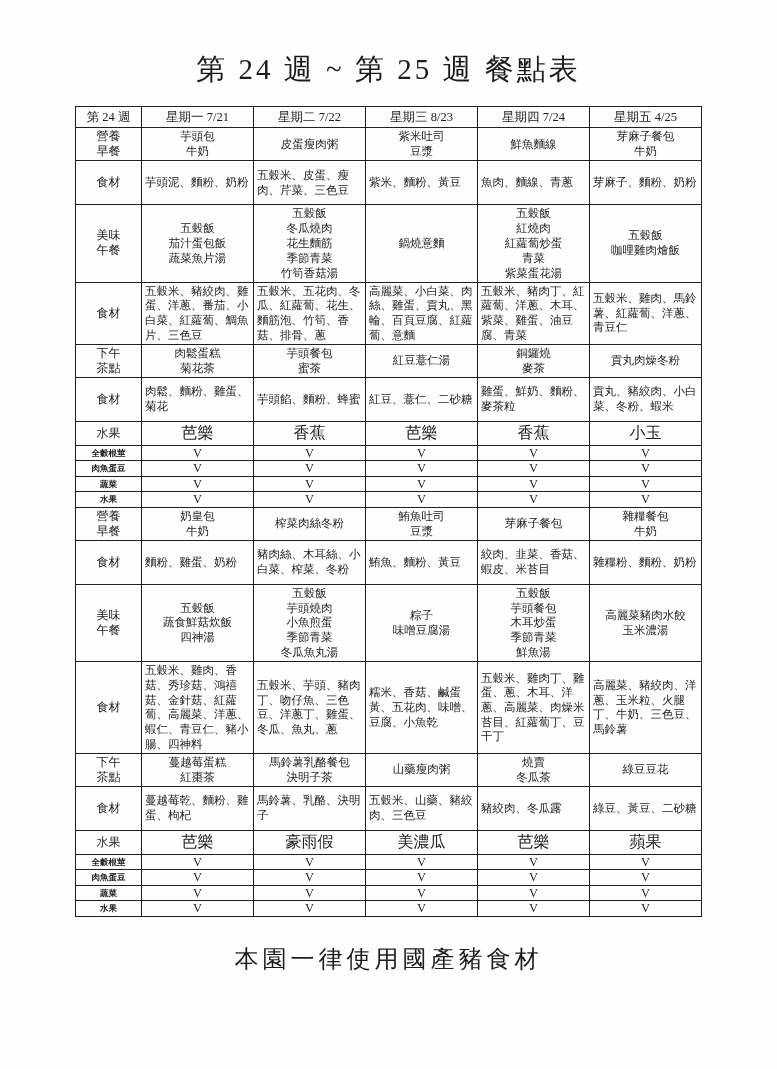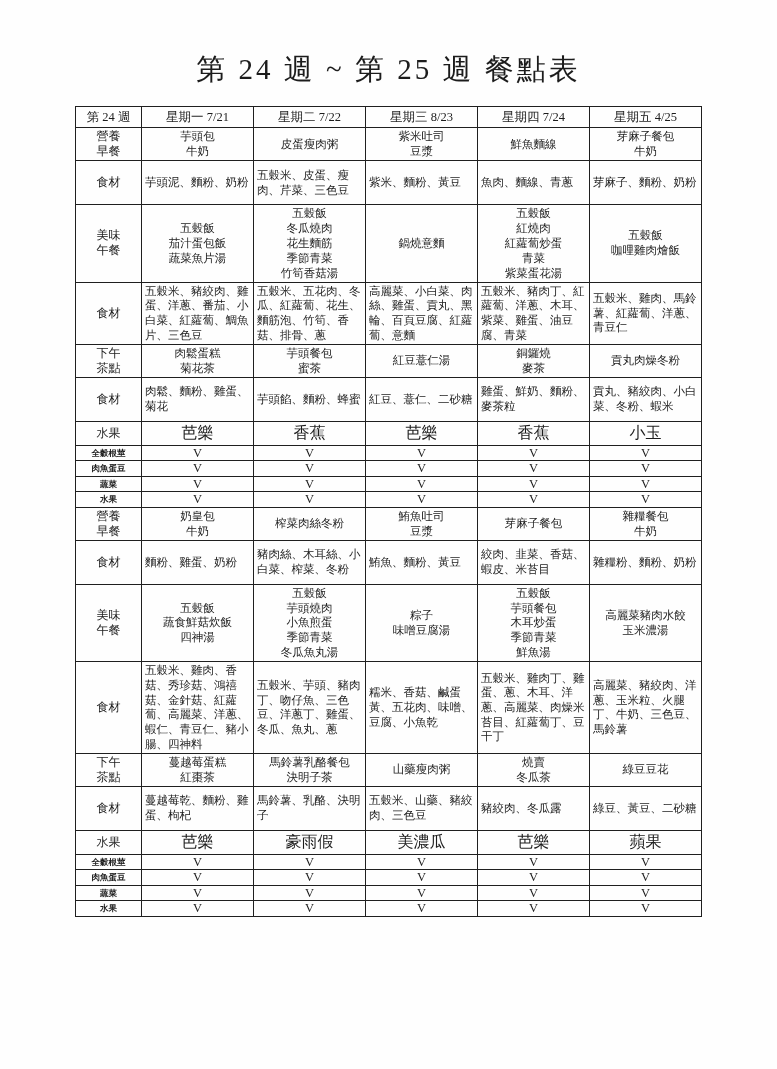--- a/index.html
+++ b/index.html
@@ -425,13 +425,14 @@
           </td>
           <td class="check-cell">V</td>
           <td class="check-cell">V</td>
           <td class="check-cell">V</td>
           <td class="check-cell">V</td>
           <td class="check-cell">V</td>
         </tr>
       </tbody>
   </table>
 
+  <div class="footer">本園一律使用國產豬食材</div>
 </div>
 
 </body></html>

